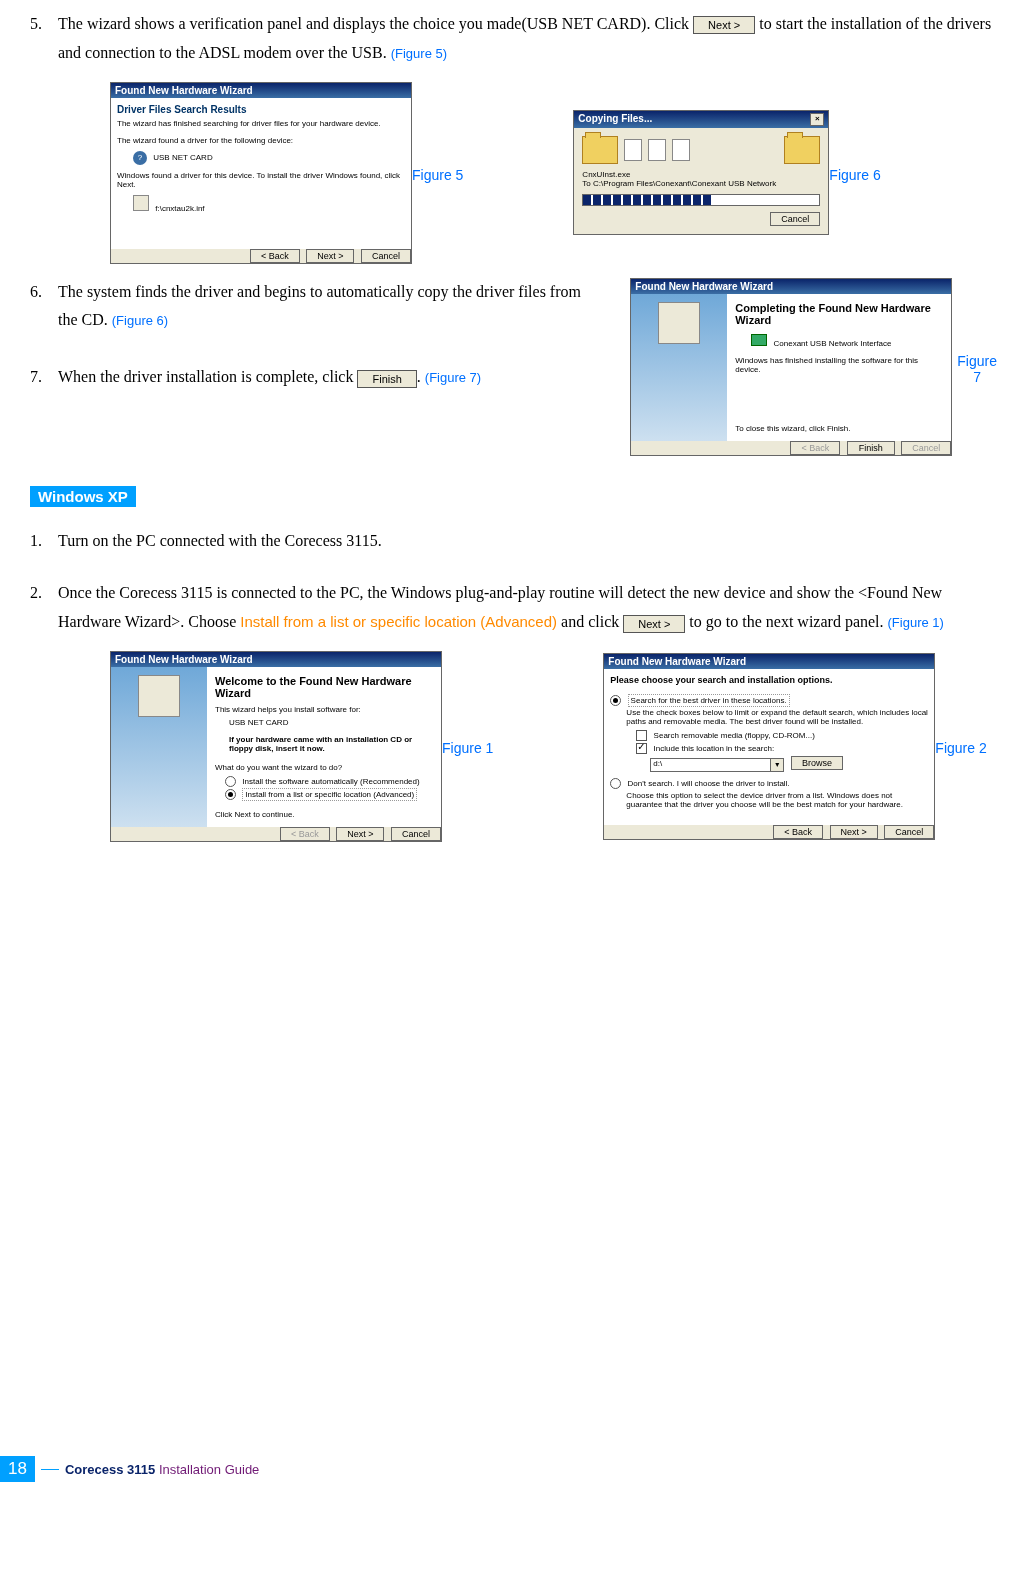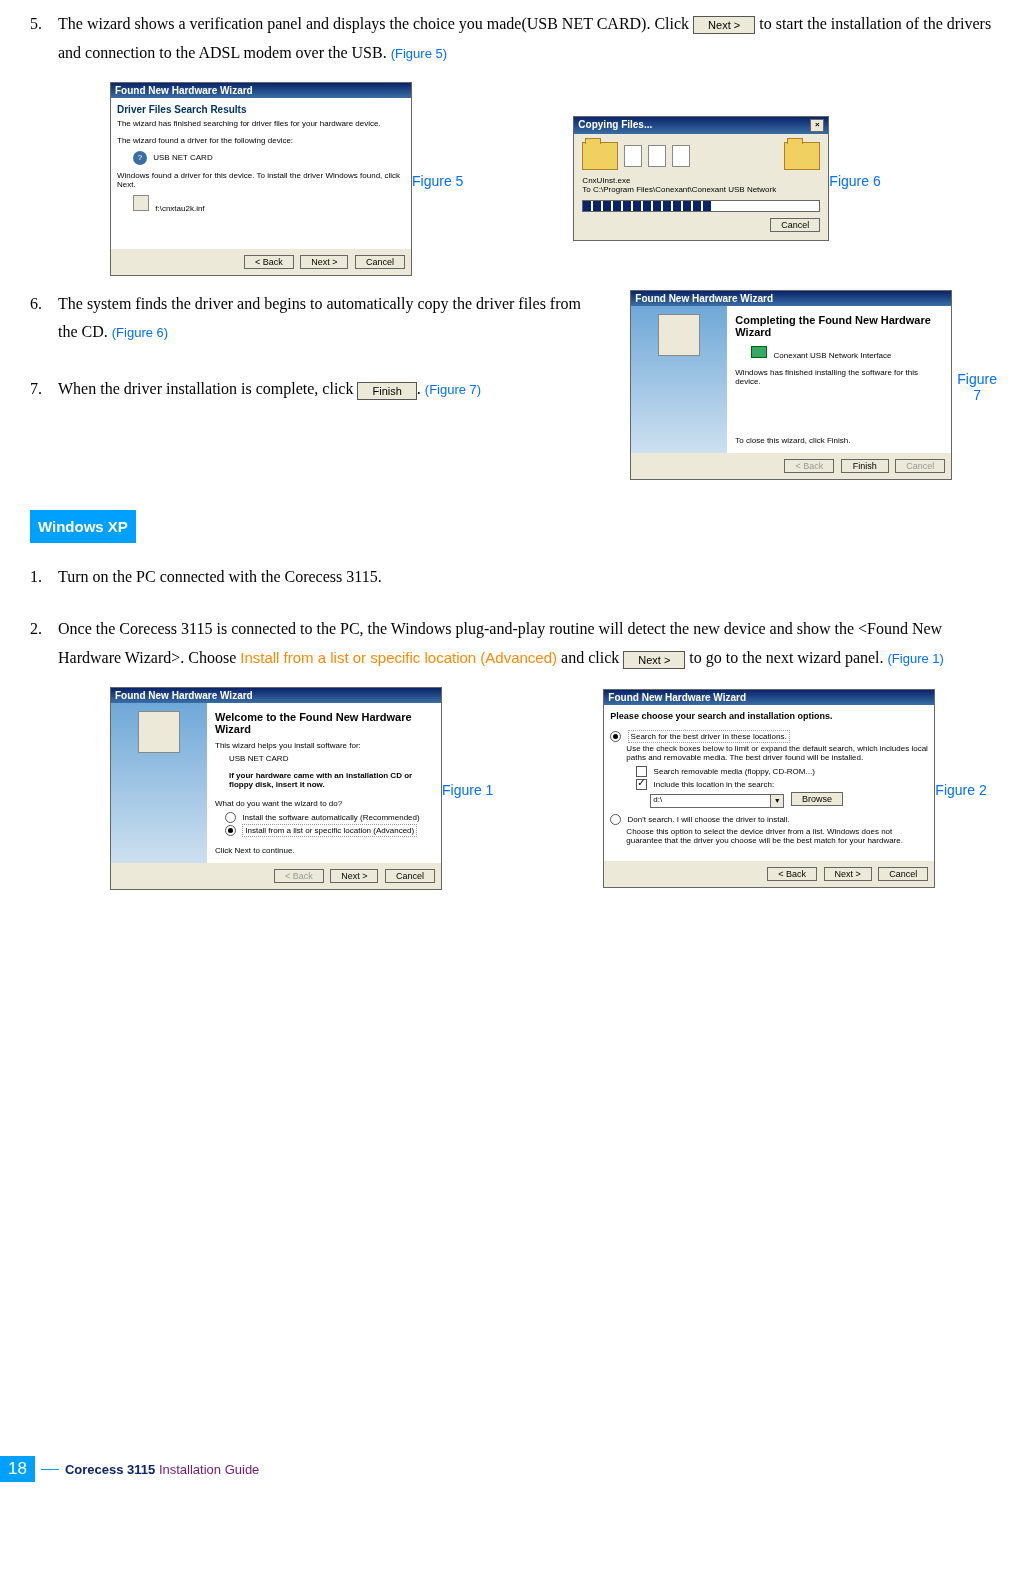--- a/index.html
+++ b/index.html
@@ -63,21 +63,21 @@
     color: #ff8a00;
     font-family: Arial, sans-serif;
     font-size: 15px;
   }
   .section-badge {
     background: #00a0ff;
     color: #fff;
     font-family: Arial, sans-serif;
     font-weight: bold;
     font-size: 15px;
-    padding: 8px 8px;
+    padding: 2px 8px;
     display: inline-block;
     margin: 30px 0 20px 0;
   }
   
   .figrow {
     display: flex;
     justify-content: flex-start;
     gap: 110px;
     margin: 14px 0 14px 80px;
   }
@@ -98,21 +98,21 @@
     font-size: 10px;
     display: flex;
     justify-content: space-between;
   }
   .dlg .titlebar .xbtn {
     background:#ece9d8;color:#000;border:1px solid #666;width:12px;height:11px;
     font-size:8px;line-height:9px;text-align:center;
   }
   .dlg .content { background: #fff; padding: 6px; }
   .dlg .footer {
-    background: #ece9d8; padding: 6px; text-align: right;
+    background: #ece9d8; text-align: right;
   }
   .dlg .footer button, .dlg button {
     font-family: Tahoma, sans-serif;
     font-size: 9px;
     border: 1px solid #666;
     background: #ece9d8;
     padding: 1px 10px;
     margin-left: 4px;
     min-width: 48px;
   }

